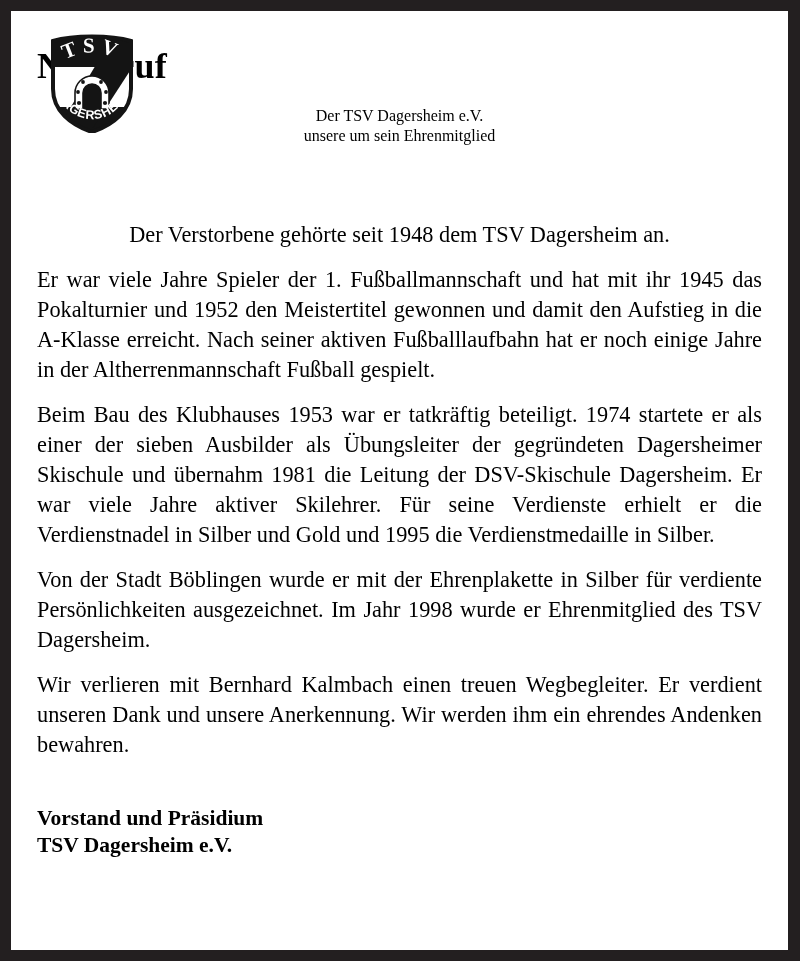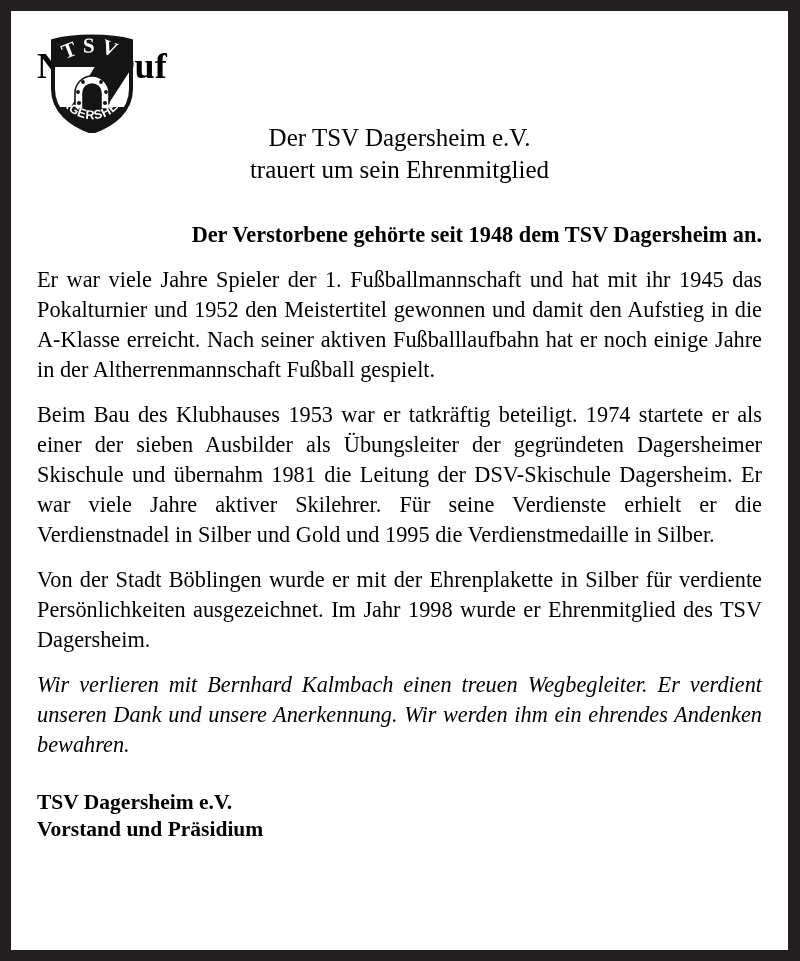--- a/index.html
+++ b/index.html
@@ -53,23 +53,23 @@
     font-weight: bold;
     font-size: 36px;
     line-height: 1;
     letter-spacing: 0.3px;
     padding-top: 37px;
     margin: 0;
   }
 
   .subtitle {
     text-align: center;
-    font-size: 25px;
+    font-size: 16px;
     line-height: 1.27;
-    margin: 16px;
+    margin: 0;
     padding-top: 22px;
   }
   .subtitle .ln { display: block; }
 
   
   .deceased-name {
     text-align: center;
     font-size: 51px;
     line-height: 1;
     margin: 0;
@@ -84,22 +84,22 @@
   }
 
   .para {
     font-size: 22.3px;
     line-height: 1.345;
     text-align: justify;
     text-justify: inter-word;
     margin: 0 0 15px 0;
     hyphens: manual;
   }
-  .para:last-of-type { margin-bottom: 0; font-style: italic; }
-  .para.lead { text-align: right; font-weight: bold; }
+  .para:last-of-type { margin-bottom: 16px; }
+  .para.lead { text-align: center; }
 
   .signature {
     font-weight: bold;
     font-size: 21.5px;
     line-height: 1.29;
     margin: 0;
     padding-top: 29px;
   }
   .signature .ln { display: block; }
 </style>
@@ -149,32 +149,32 @@
           <text font-family="'Liberation Sans', sans-serif" font-size="12.5" font-weight="bold" fill="#ffffff" letter-spacing="0.6">
             <textPath href="#botArc" startOffset="50%" text-anchor="middle">DAGERSHEIM</textPath>
           </text>
         </svg>
       </div>
 
       <h1 class="title">Nachruf</h1>
 
       <div class="subtitle">
         <span class="ln">Der TSV Dagersheim e.V.</span>
-        <span class="ln">trauert um sein Ehrenmitglied</span>
+        <span class="ln">unsere um sein Ehrenmitglied</span>
       </div>
     </div>
 
 
     <div class="body-zone">
       <p class="para lead">Der Verstorbene gehörte seit 1948 dem TSV Dagersheim an.</p>
       <p class="para">Er war viele Jahre Spieler der 1. Fußballmannschaft und hat mit ihr 1945 das Pokalturnier und 1952 den Meistertitel gewonnen und damit den Aufstieg in die A-Klasse erreicht. Nach seiner aktiven Fußballlaufbahn hat er noch einige Jahre in der Altherrenmannschaft Fußball gespielt.</p>
       <p class="para">Beim Bau des Klubhauses 1953 war er tatkräftig beteiligt. 1974 startete er als einer der sieben Ausbilder als Übungsleiter der gegründeten Dagersheimer Skischule und übernahm 1981 die Leitung der DSV-Skischule Dagersheim. Er war viele Jahre aktiver Skilehrer. Für seine Verdienste erhielt er die Verdienstnadel in Silber und Gold und 1995 die Verdienstmedaille in Silber.</p>
       <p class="para">Von der Stadt Böblingen wurde er mit der Ehrenplakette in Silber für verdiente Persönlichkeiten ausgezeichnet. Im Jahr 1998 wurde er  Ehrenmitglied des TSV Dagersheim.</p>
       <p class="para">Wir verlieren mit Bernhard Kalmbach einen treuen Wegbegleiter. Er verdient unseren Dank und unsere Anerkennung. Wir werden ihm ein ehrendes Andenken bewahren.</p>
 
       <div class="signature">
+        <span class="ln">Vorstand und Präsidium</span>
         <span class="ln">TSV Dagersheim e.V.</span>
-        <span class="ln">Vorstand und Präsidium</span>
       </div>
     </div>
 
   </div>
 </div>
 
 </body></html>

